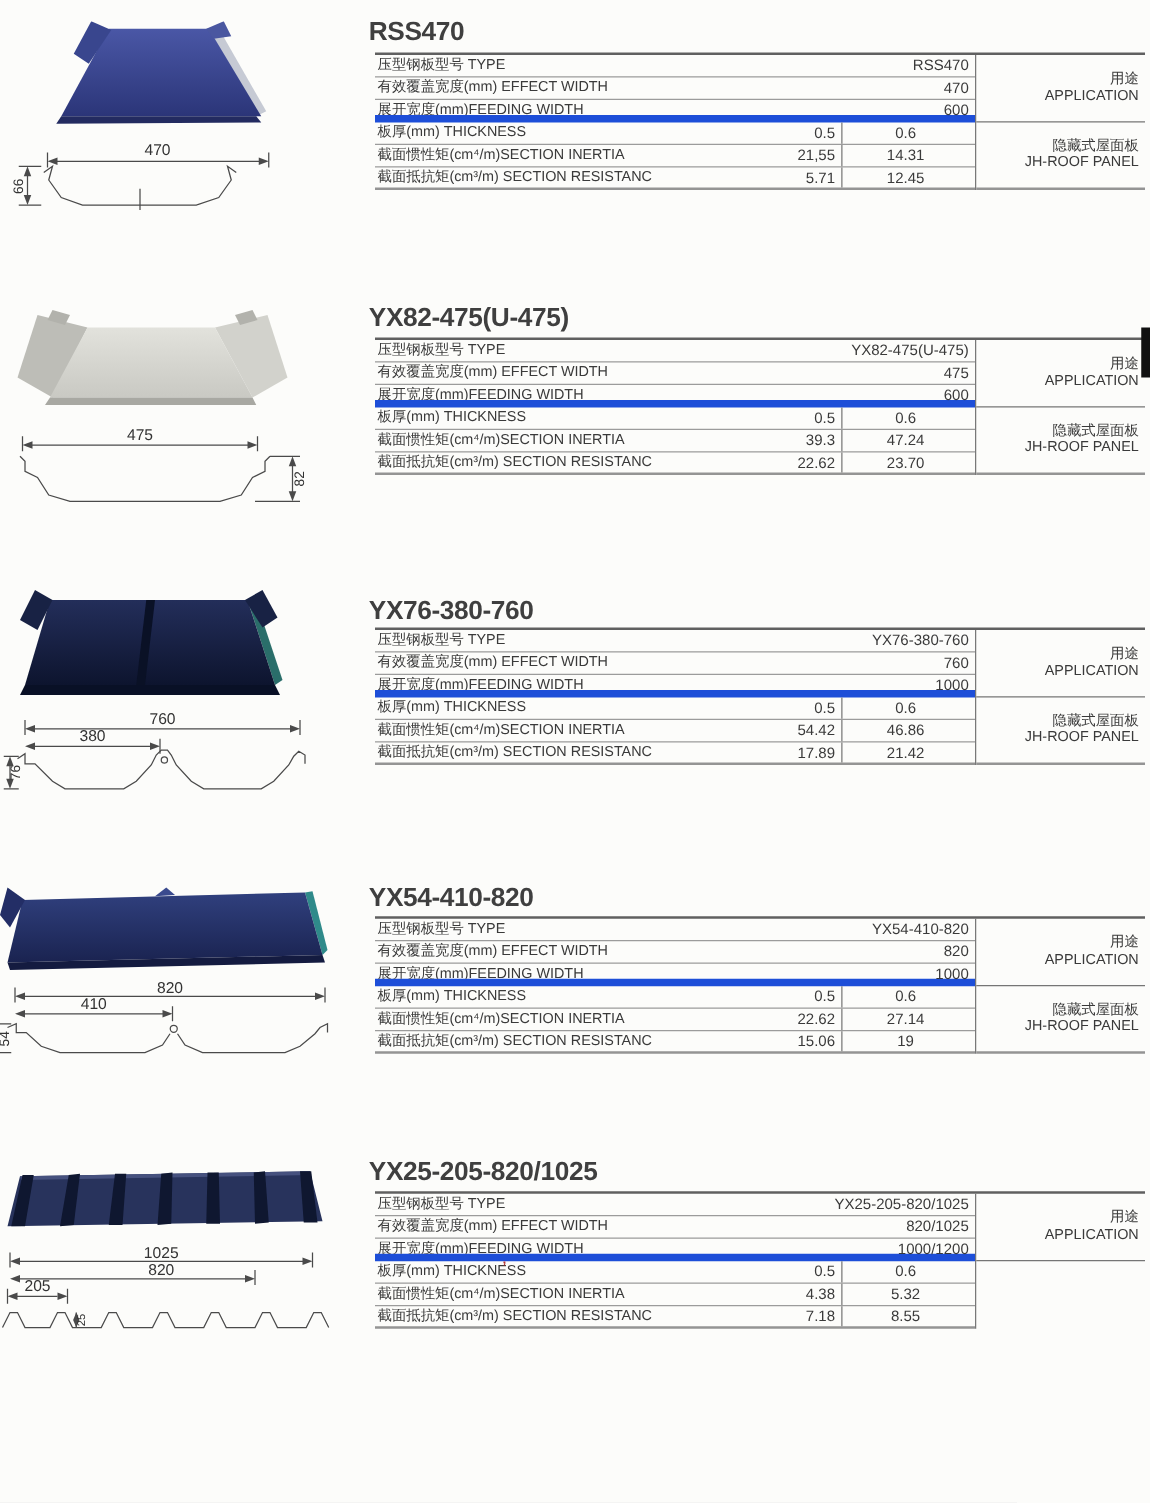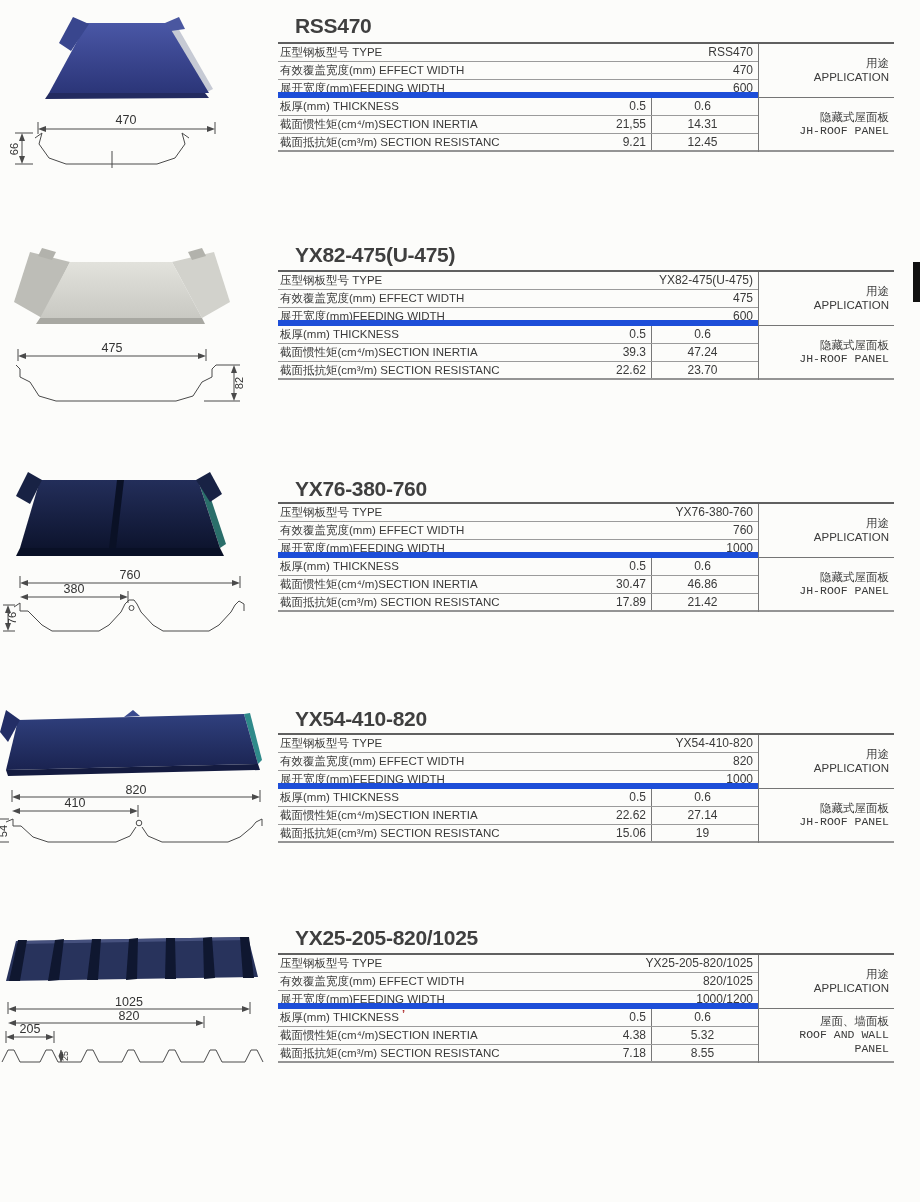--- a/index.html
+++ b/index.html
@@ -1,33 +1,33 @@
 <!DOCTYPE html>
 <html><head>
 <meta charset="utf-8">
 <style>
   html,body{margin:0;padding:0;}
   body{background:#e8e8e6;font-family:"Liberation Sans",sans-serif;}
   .page{position:relative;width:920px;height:1202px;background:#fcfcfa;margin:0 auto;overflow:hidden;color:#3a3a3a;}
   .sec{position:absolute;left:0;width:920px;}
   .title{position:absolute;left:295px;margin:0;font-size:21px;font-weight:700;letter-spacing:-0.3px;color:#3f3f3f;line-height:24px;white-space:nowrap;}
   
-  .tbl{position:absolute;left:278px;width:616px;border-top:2px solid #606060;}
+  .tbl{position:absolute;left:300px;width:616px;border-top:2px solid #606060;}
   .rows{width:481px;border-right:1px solid #787878;box-sizing:border-box;}
   .trow{display:flex;height:18px;line-height:17px;border-bottom:1px solid #9b9b9b;box-sizing:border-box;font-size:11.5px;white-space:nowrap;}
   .trow.mid{border-bottom:6px solid #1d4ed8;}
   .trow.last{border-bottom:2px solid #949494;height:18px;}
   .lbl{flex:1;padding-left:2px;overflow:hidden;}
   .val{margin-left:auto;padding-right:5px;font-size:12px;}
   .c1{width:374px;display:flex;border-right:1px solid #787878;box-sizing:border-box;}
   .c2{width:106px;text-align:center;padding-right:5px;box-sizing:border-box;font-size:12px;}
   .appcol{position:absolute;left:481px;top:0;width:135px;height:108px;}
   .appcell{height:54px;box-sizing:border-box;display:flex;flex-direction:column;justify-content:center;text-align:right;padding-right:5px;font-size:11.5px;line-height:13.5px;}
   .appcell.top{border-bottom:1px solid #757575;}
-  .appcell.bot{border-bottom:2px solid #949494;font-family:Liberation Mono, monospace;}
+  .appcell.bot{border-bottom:2px solid #949494;}
   
   svg.draw{position:absolute;overflow:visible;}
   svg.draw .s{stroke:#4a4a4a;stroke-width:1;fill:none;}
   svg.draw .f{fill:#4a4a4a;stroke:none;}
   svg.draw text{font-family:"Liberation Sans",sans-serif;font-size:12.5px;fill:#333;}
   svg.draw text.sm{font-size:11px;}
   svg.draw text.xs{font-size:9px;}
   svg.art{position:absolute;}
   .edgebar{position:absolute;background:#111;}
   .redmark{position:absolute;color:#b03030;font-size:11px;font-weight:700;}
@@ -90,21 +90,21 @@
         <div class="trow">
             <span class="c1">
               <span class="lbl">截面惯性矩(cm⁴/m)SECTION INERTIA</span>
               <span class="val">21,55</span>
             </span>
             <span class="c2">14.31</span>
           </div>
         <div class="trow last">
             <span class="c1">
               <span class="lbl">截面抵抗矩(cm³/m) SECTION RESISTANC</span>
-              <span class="val">9.21</span>
+              <span class="val">5.71</span>
             </span>
             <span class="c2">12.45</span>
           </div>
       </div>
       <div class="appcol">
         <div class="appcell top">
             <span>用途</span>
             <span>APPLICATION</span>
           </div>
         <div class="appcell bot">
@@ -245,21 +245,21 @@
         <div class="trow">
             <span class="c1">
               <span class="lbl">板厚(mm) THICKNESS</span>
               <span class="val">0.5</span>
             </span>
             <span class="c2">0.6</span>
           </div>
         <div class="trow">
             <span class="c1">
               <span class="lbl">截面惯性矩(cm⁴/m)SECTION INERTIA</span>
-              <span class="val">30.47</span>
+              <span class="val">54.42</span>
             </span>
             <span class="c2">46.86</span>
           </div>
         <div class="trow last">
             <span class="c1">
               <span class="lbl">截面抵抗矩(cm³/m) SECTION RESISTANC</span>
               <span class="val">17.89</span>
             </span>
             <span class="c2">21.42</span>
           </div>
@@ -427,24 +427,20 @@
               <span class="val">7.18</span>
             </span>
             <span class="c2">8.55</span>
           </div>
       </div>
       <div class="appcol">
         <div class="appcell top">
             <span>用途</span>
             <span>APPLICATION</span>
           </div>
-        <div class="appcell bot">
-            <span>屋面、墙面板</span>
-            <span>ROOF AND WALL PANEL</span>
-          </div>
       </div>
     </div>
   </div>
 
   <div class="edgebar" style="right:0;top:262px;width:7px;height:40px;"></div>
   <span class="redmark" style="left:402px;top:1008px;">’</span>
 
 </div>
 
 </body></html>

